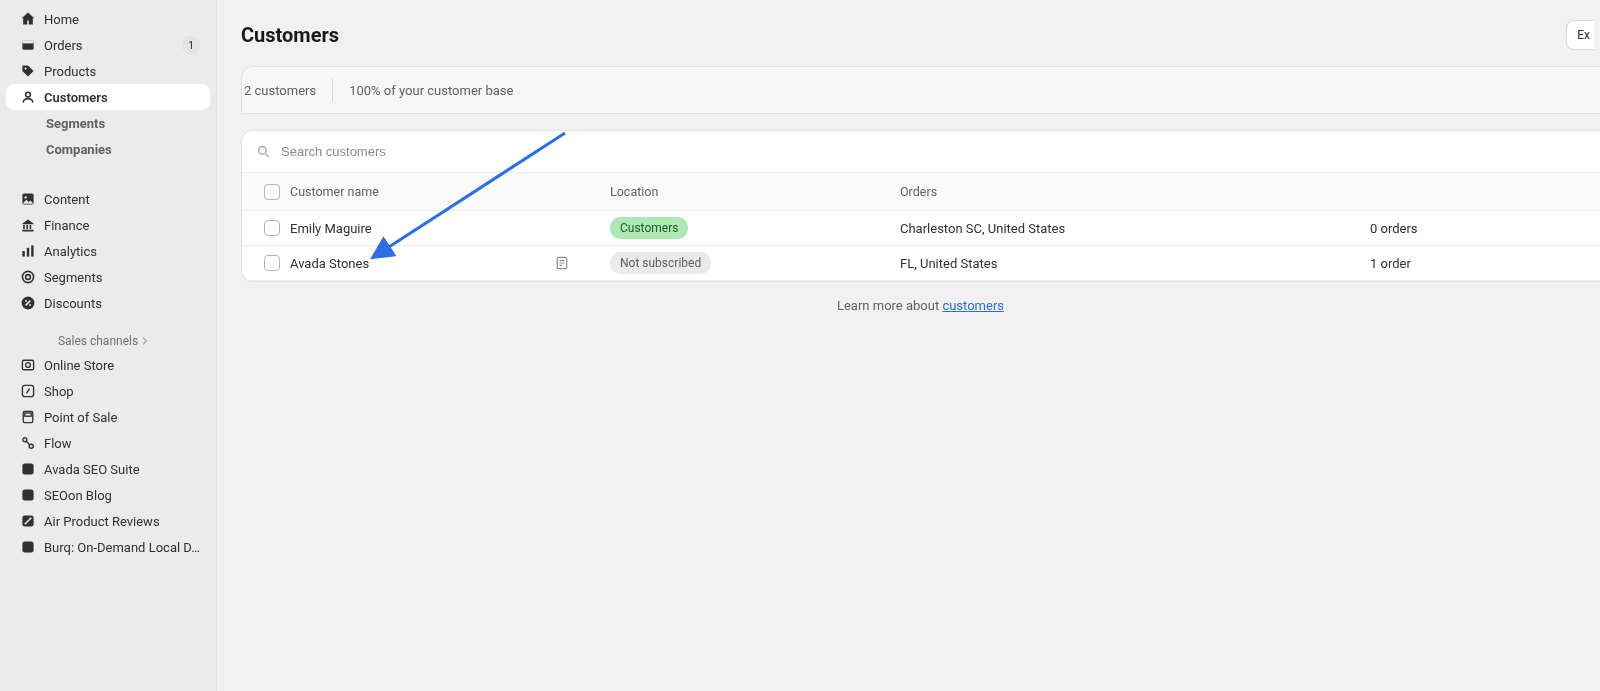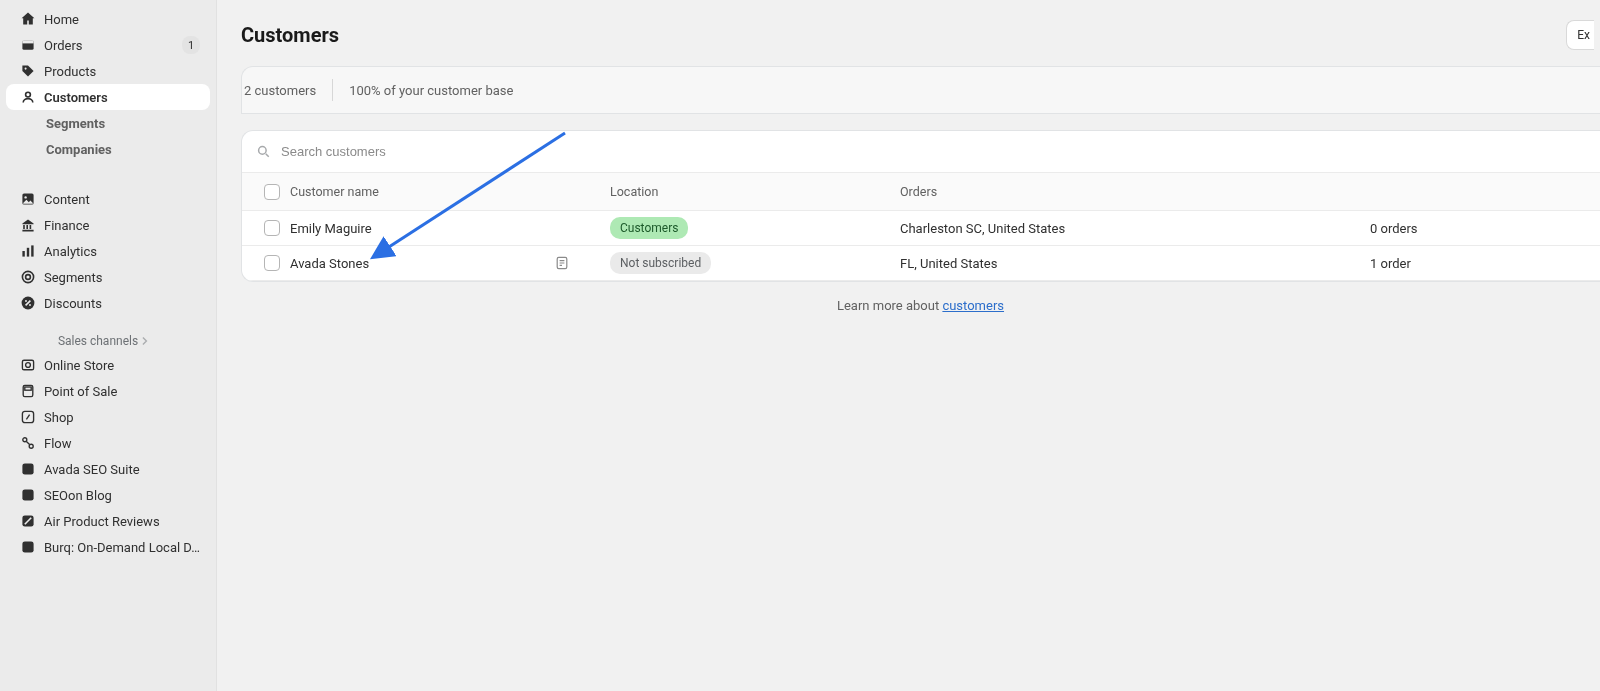--- a/index.html
+++ b/index.html
@@ -286,34 +286,34 @@
       <svg viewBox="0 0 20 20" fill="none" stroke="currentColor" stroke-width="1.7">
           <rect x="3" y="4" width="14" height="12" rx="2"></rect>
           <circle cx="10" cy="10" r="3"></circle>
         </svg>
     </span>
     <span class="label">Online Store</span>
   </div>
   <div class="nav-item">
     <span class="icon">
       <svg viewBox="0 0 20 20" fill="none" stroke="currentColor" stroke-width="1.7">
+          <rect x="3" y="3" width="14" height="14" rx="3"></rect>
+          <path d="M8 13l4-6"></path>
+        </svg>
+    </span>
+    <span class="label">Shop</span>
+  </div>
+  <div class="nav-item">
+    <span class="icon">
+      <svg viewBox="0 0 20 20" fill="none" stroke="currentColor" stroke-width="1.7">
           <rect x="4" y="3" width="12" height="14" rx="2"></rect>
           <rect x="6" y="5" width="8" height="4"></rect>
         </svg>
     </span>
     <span class="label">Point of Sale</span>
-  </div>
-  <div class="nav-item">
-    <span class="icon">
-      <svg viewBox="0 0 20 20" fill="none" stroke="currentColor" stroke-width="1.7">
-          <rect x="3" y="3" width="14" height="14" rx="3"></rect>
-          <path d="M8 13l4-6"></path>
-        </svg>
-    </span>
-    <span class="label">Shop</span>
   </div>
 
   <div class="nav-item">
     <span class="icon">
       <svg viewBox="0 0 20 20" fill="none" stroke="currentColor" stroke-width="1.7">
           <circle cx="6" cy="6" r="2.5"></circle>
           <circle cx="14" cy="14" r="2.5"></circle>
           <path d="M8 8l4 4"></path>
         </svg>
     </span>

